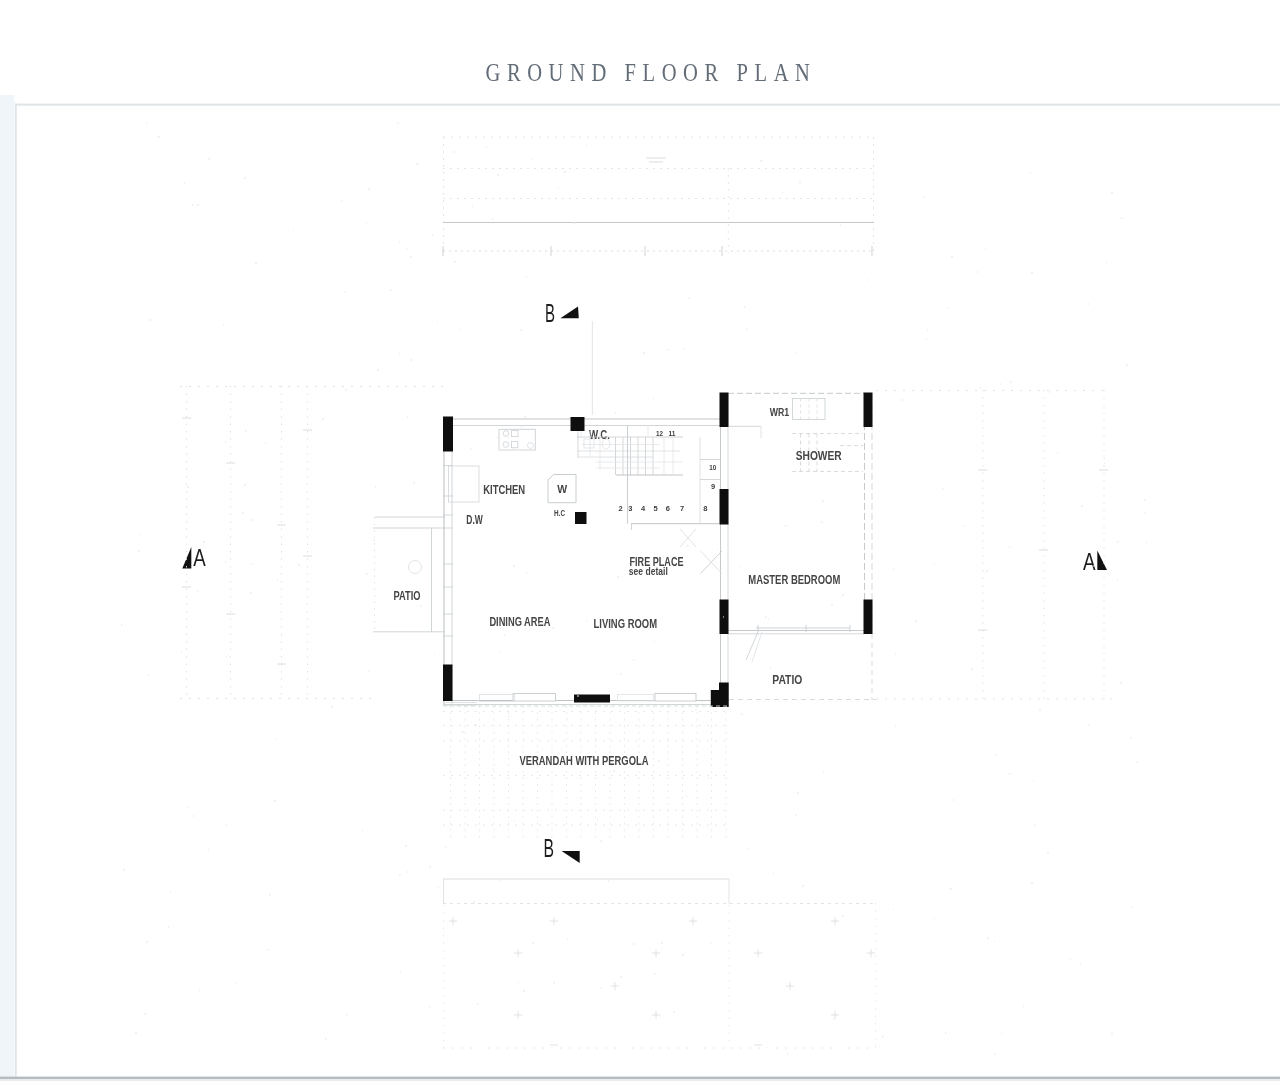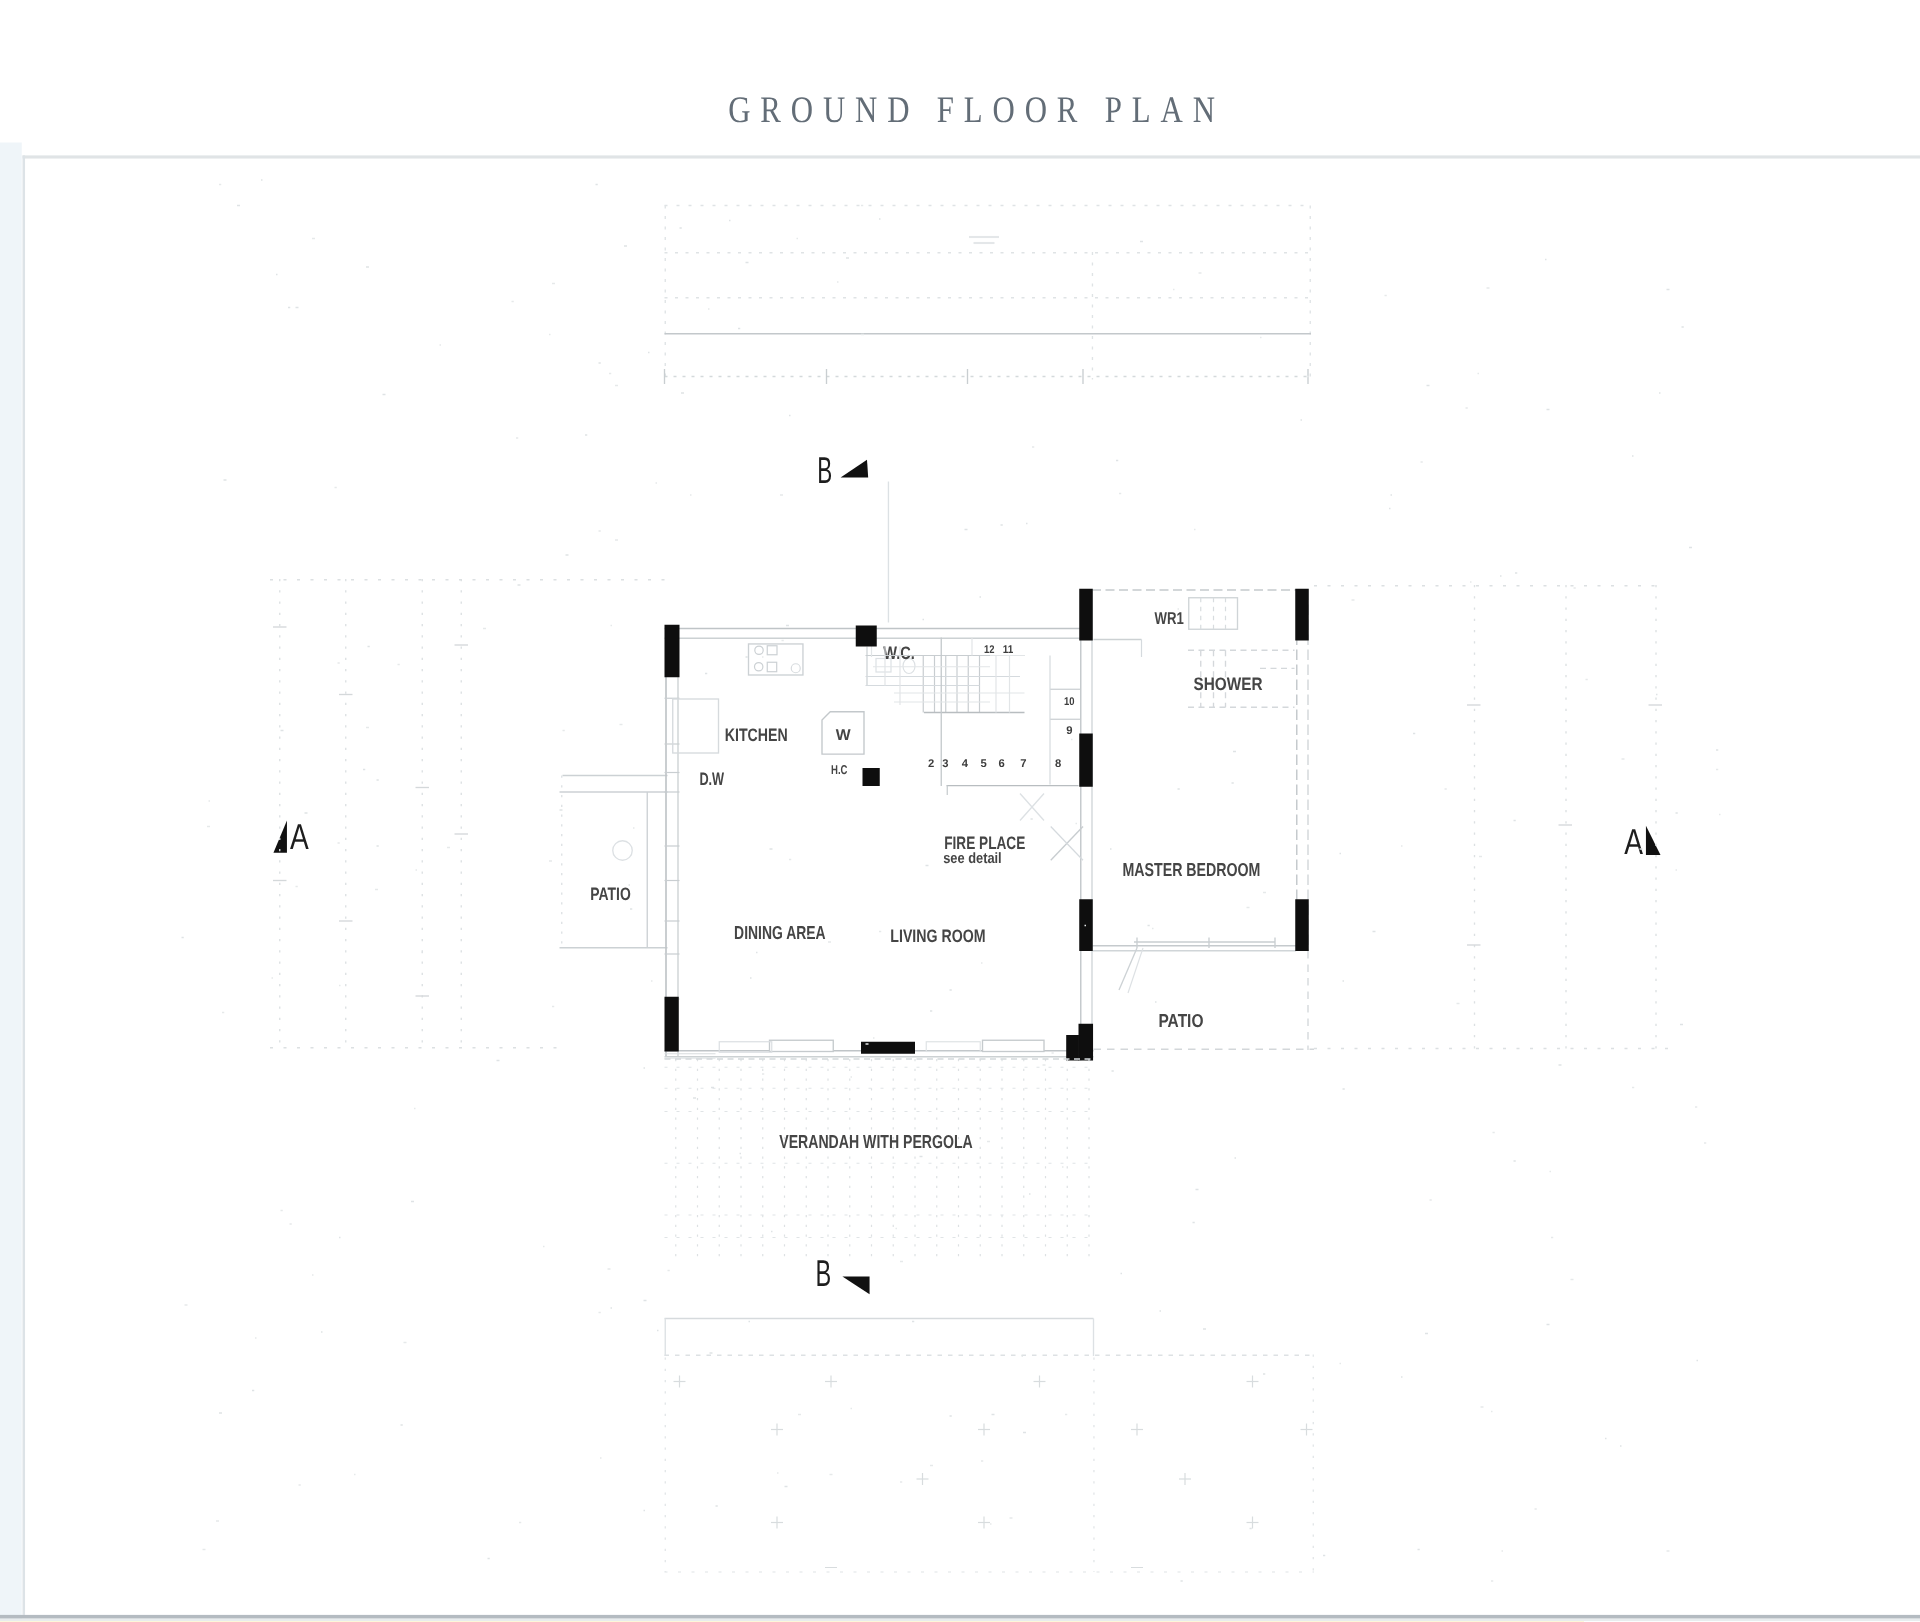--- a/index.html
+++ b/index.html
@@ -1,17 +1,17 @@
 <!DOCTYPE html>
 <html><head>
 <meta charset="utf-8">
 <style>
 html,body{margin:0;padding:0;background:#ffffff;width:1280px;height:1081px;overflow:hidden}
 body{font-family:"Liberation Sans",sans-serif}
-.page{position:relative;width:1056px;height:1081px;background:#fde047}
+.page{position:relative;width:1056px;height:1081px;background:#1d4ed8}
 svg{position:absolute;left:0;top:0}
 text{font-family:"Liberation Sans",sans-serif;fill:#3a3a3a}
 .lbl{font-size:12px;font-weight:bold;fill:#454545}
 .num{font-size:7.5px;font-weight:bold;fill:#3d3d3d}
 .mark{font-size:24px;fill:#1d1d1d}
 </style>
 </head>
 <body>
 <div class="page">
 <svg width="1280" height="1081" viewBox="0 0 1280 1081">

